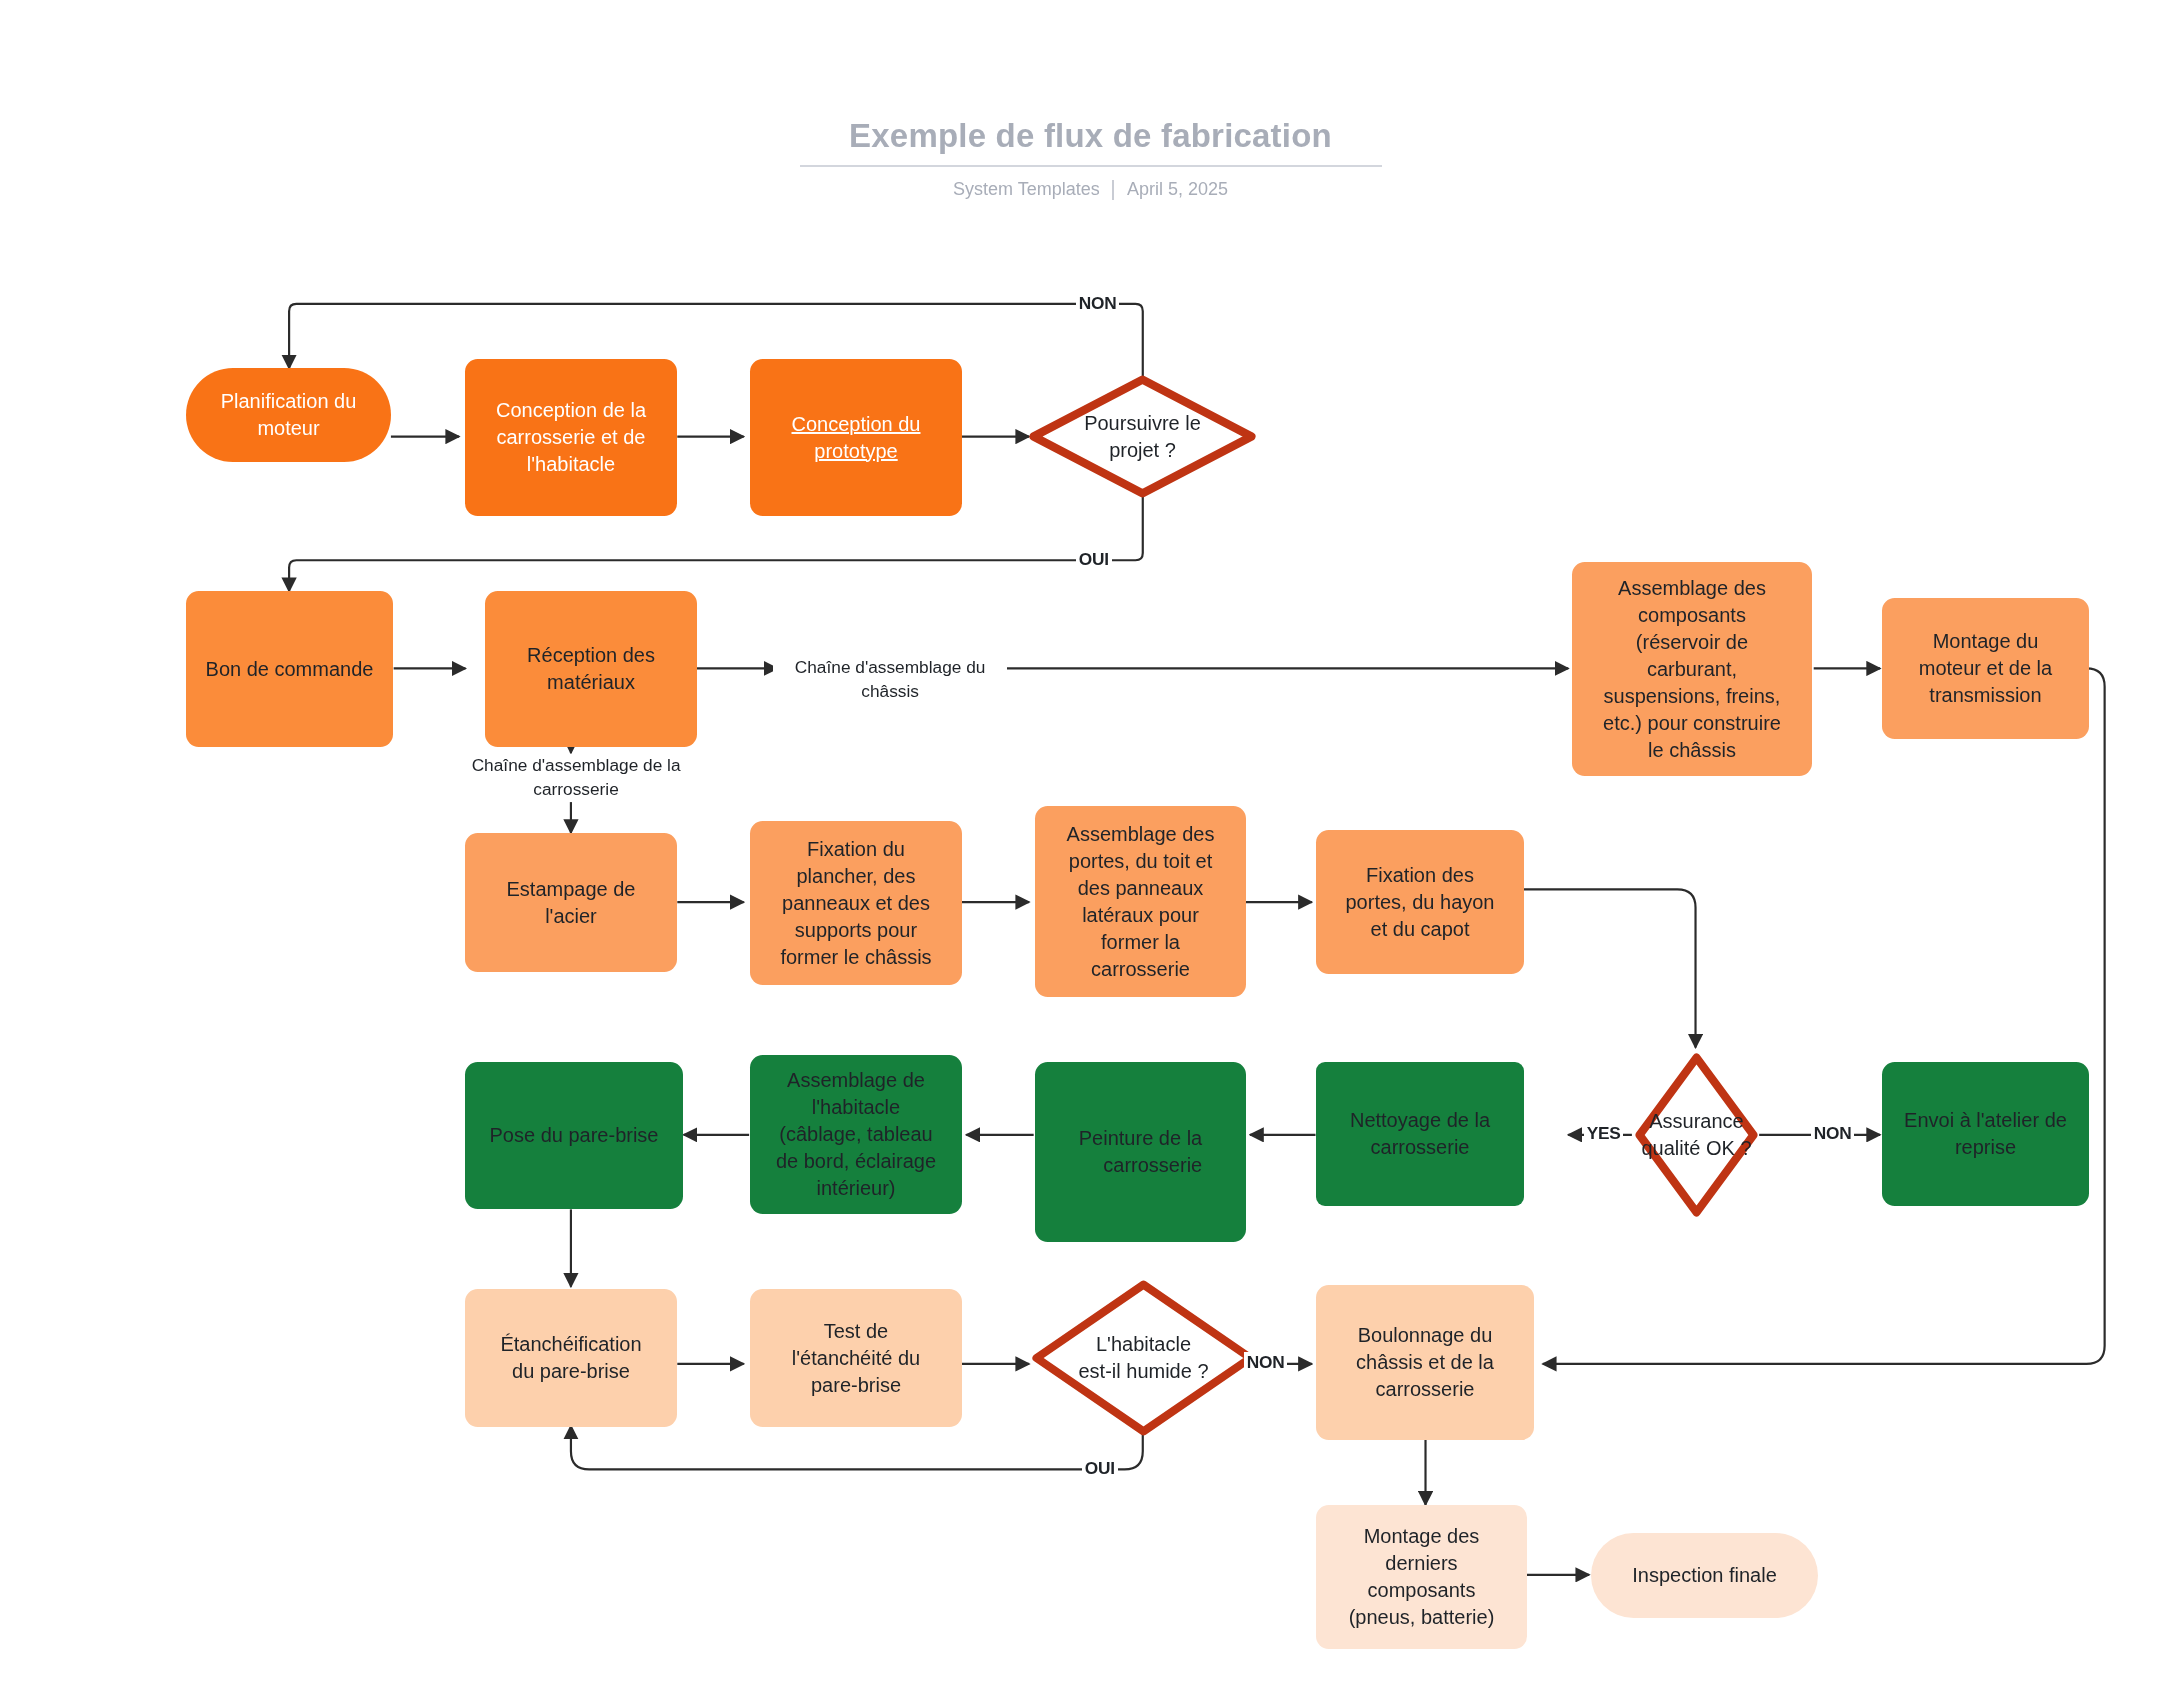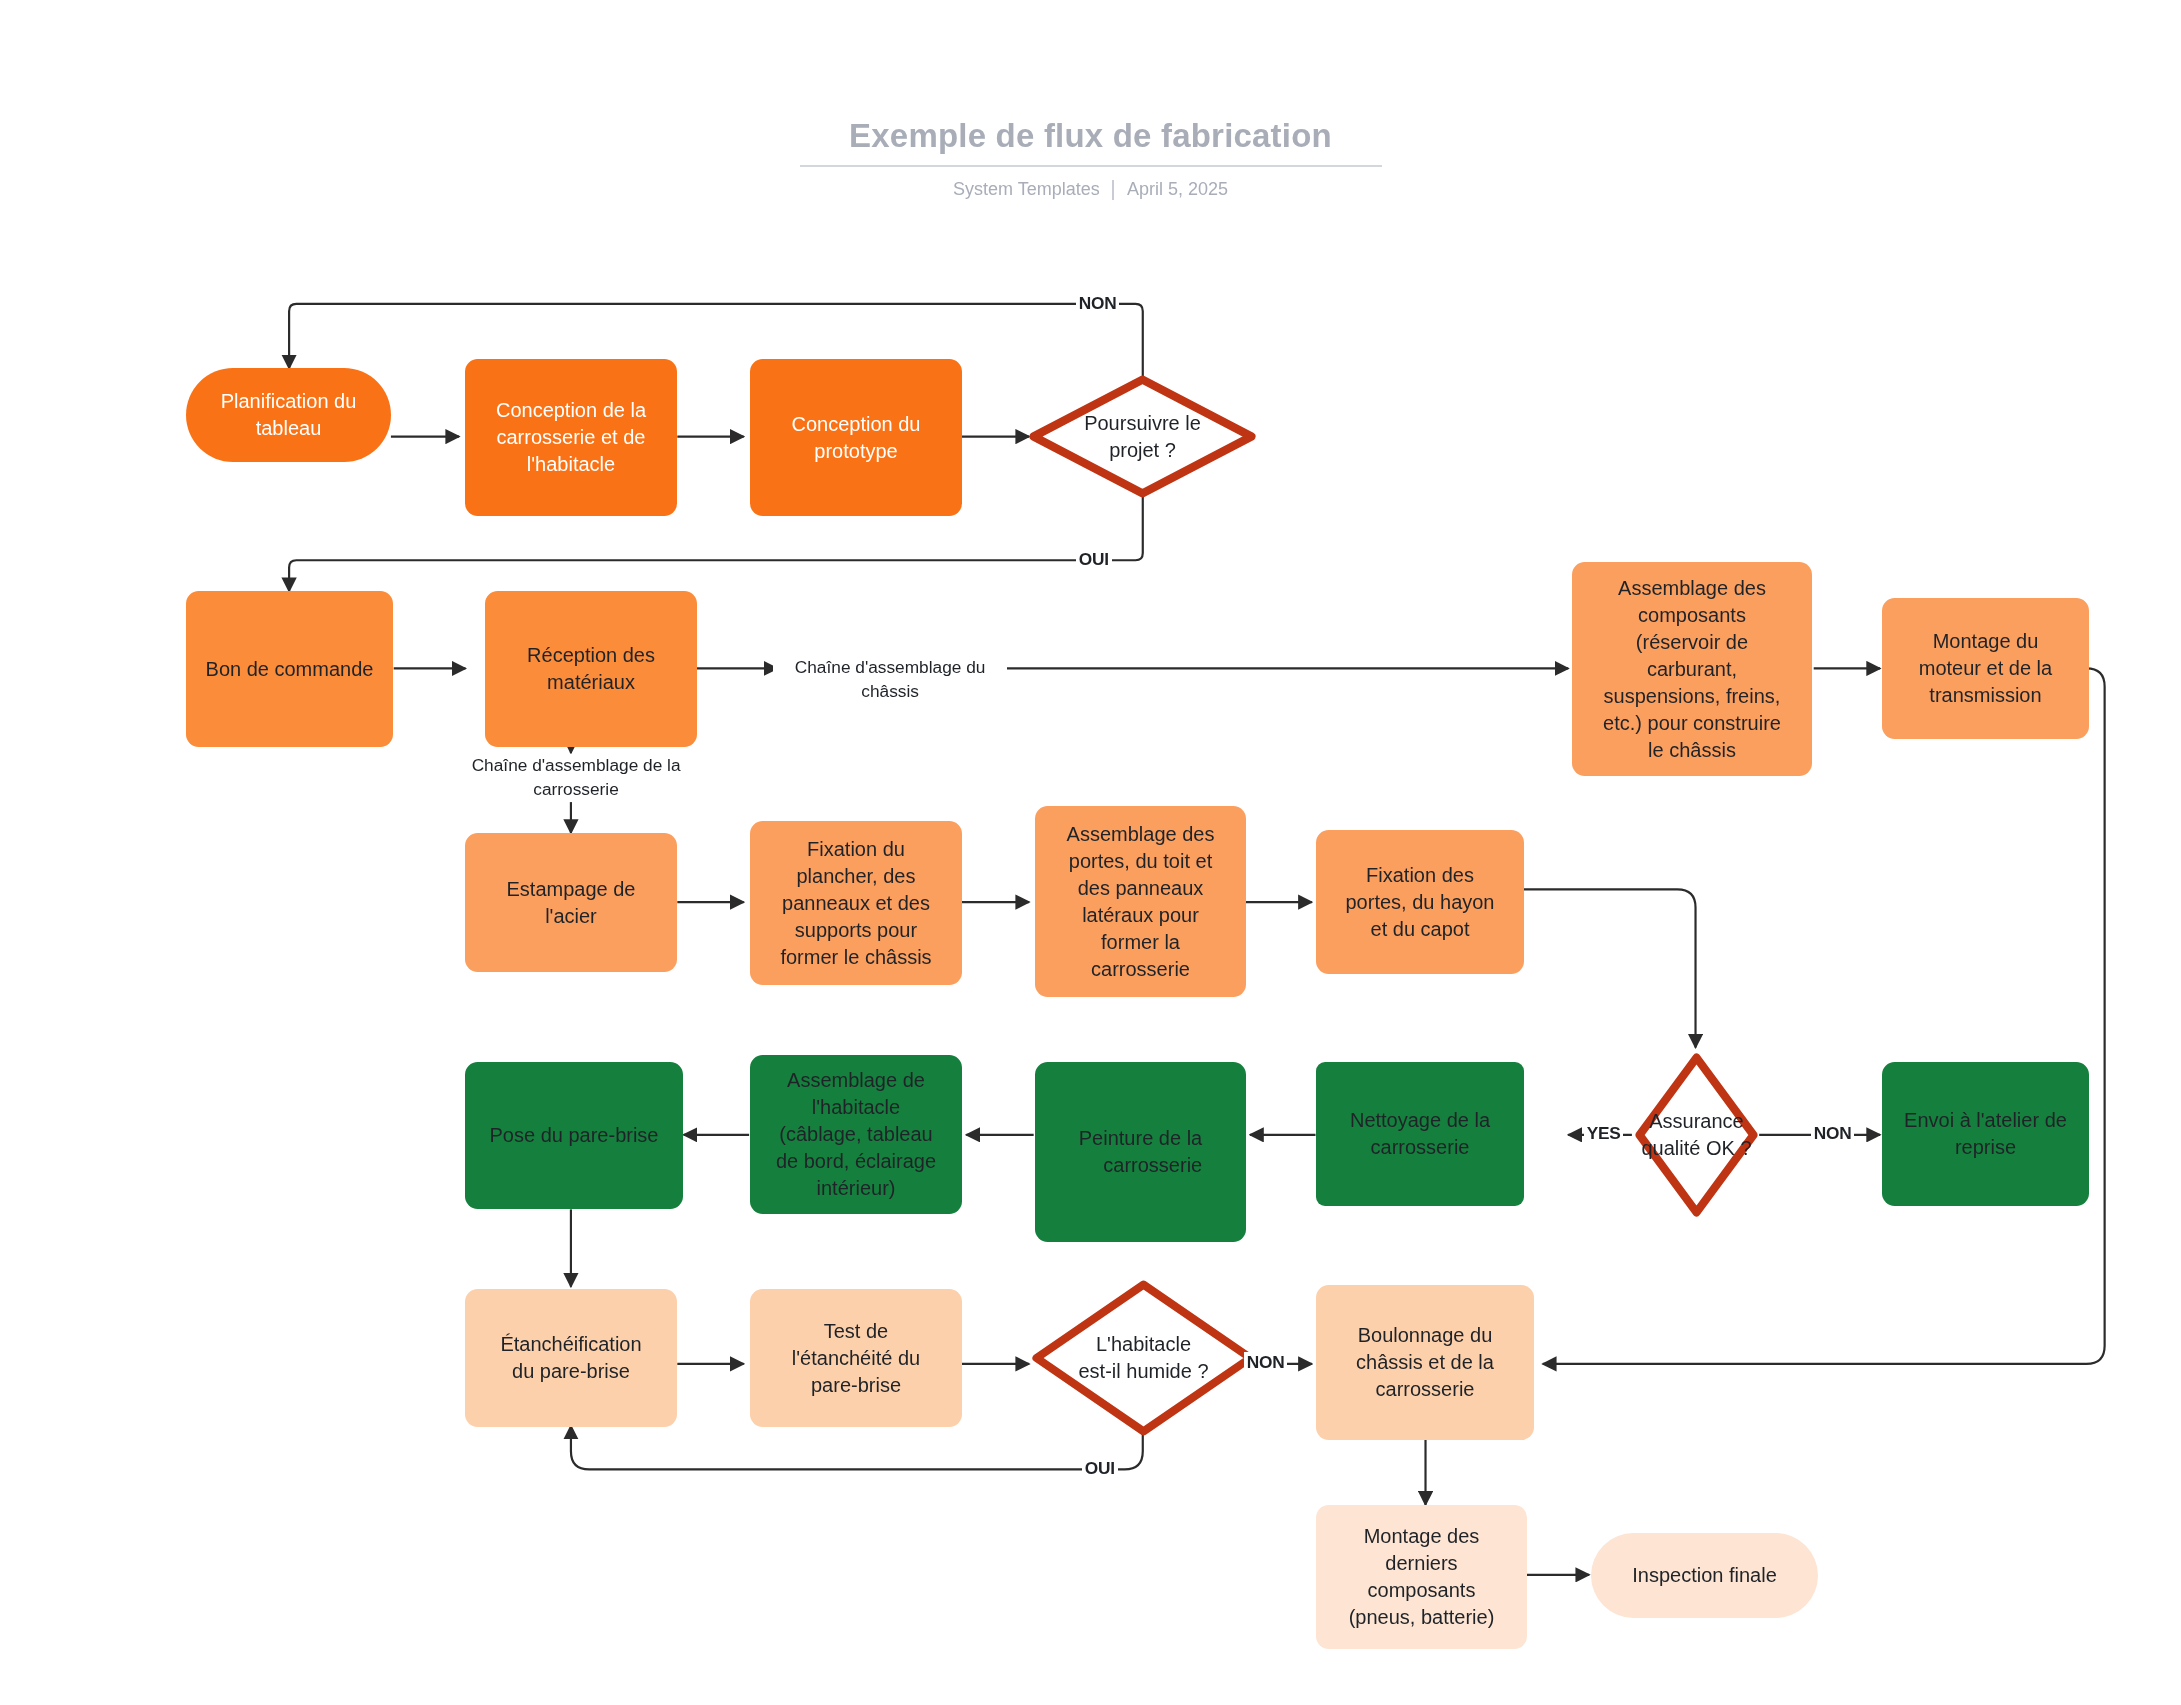--- a/index.html
+++ b/index.html
@@ -198,31 +198,31 @@
       <path d="M 1257 1566 L 1257 1596 Q 1257 1616 1237 1616 L 648 1616 Q 628 1616 628 1596 L 628 1568"></path>
 
       <path d="M 1568 1582 L 1568 1655"></path>
 
       <path d="M 1676 1732 L 1748 1732"></path>
     </g>
   </svg>
 
   <div class="node stadium tone-1" style="left:186px; top:368px; width:205px; height:94px;">
     <span style="white-space: pre-line;">Planification du
-tableau</span>
+moteur</span>
   </div>
 
   <div class="node rect tone-1" style="left:465px; top:359px; width:212px; height:157px;">
     <span style="white-space: pre-line;">Conception de la
 carrosserie et de
 l'habitacle</span>
   </div>
 
   <div class="node rect tone-1" style="left:750px; top:359px; width:212px; height:157px;">
-    <span style="white-space: pre-line;">Conception du
+    <span style="white-space: pre-line; text-decoration: underline;">Conception du
 prototype</span>
   </div>
 
   <div class="diamond" style="left:1029px; top:375px; width:227px; height:123px;">
     <svg class="shape" viewBox="0 0 250 135" preserveAspectRatio="none">
       <polygon points="125,5 245,67.5 125,130 5,67.5" fill="#ffffff" stroke="#bf3413" stroke-width="9" stroke-linejoin="round"></polygon>
     </svg>
     <span class="dlabel" style="white-space: pre-line;">Poursuivre le
 projet ?</span>
   </div>

